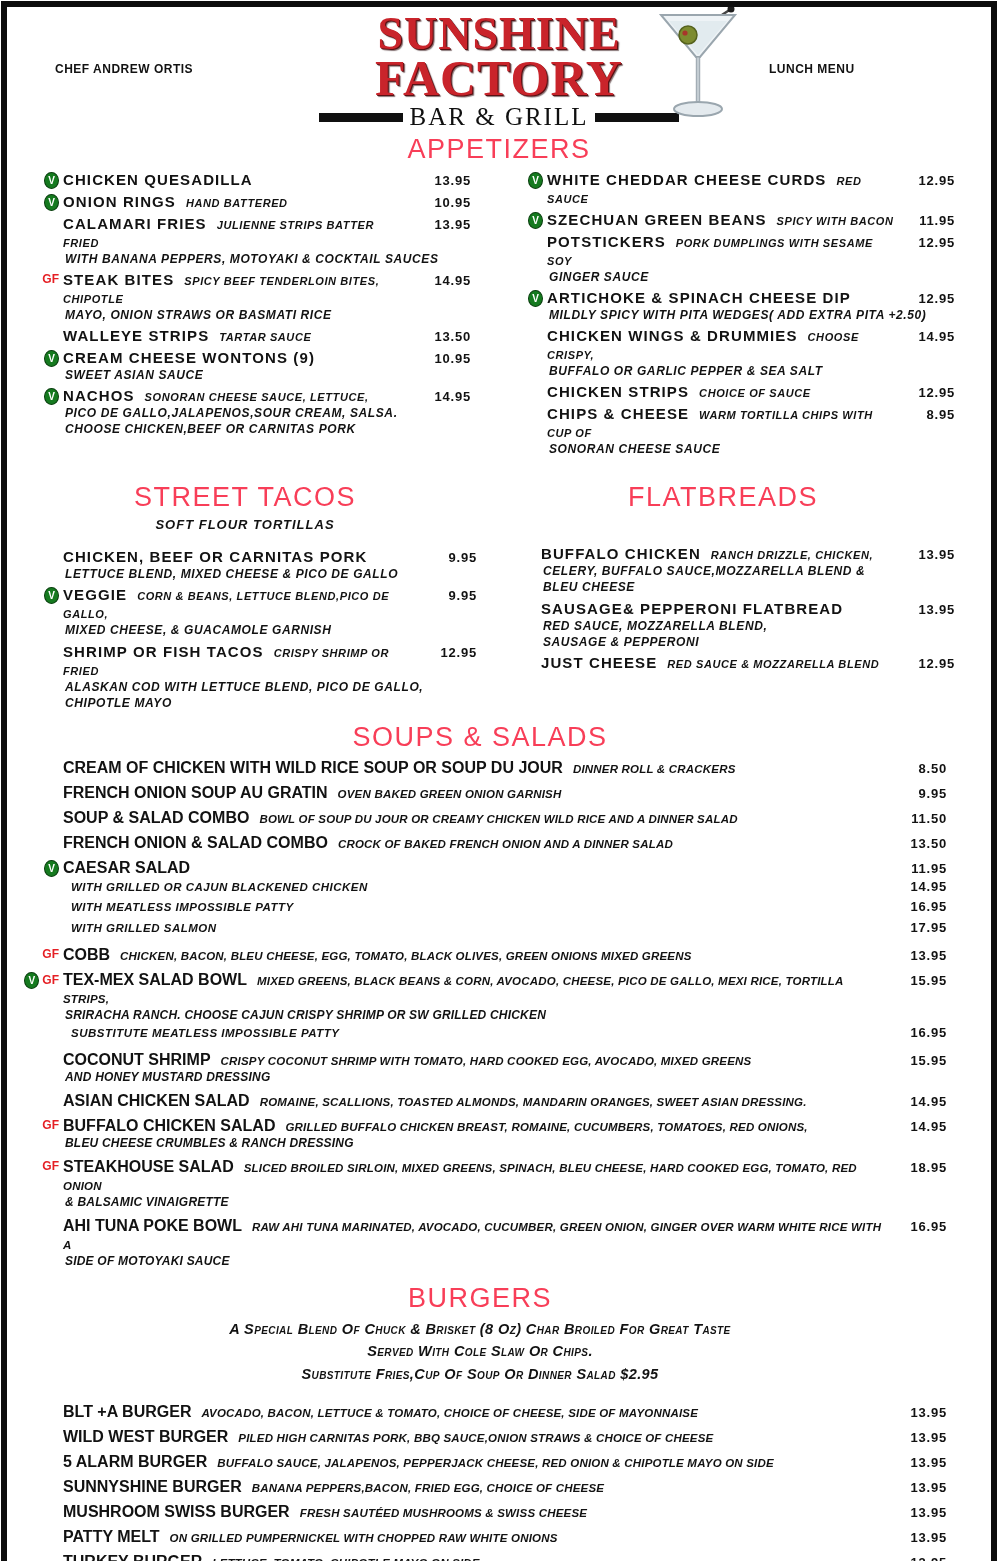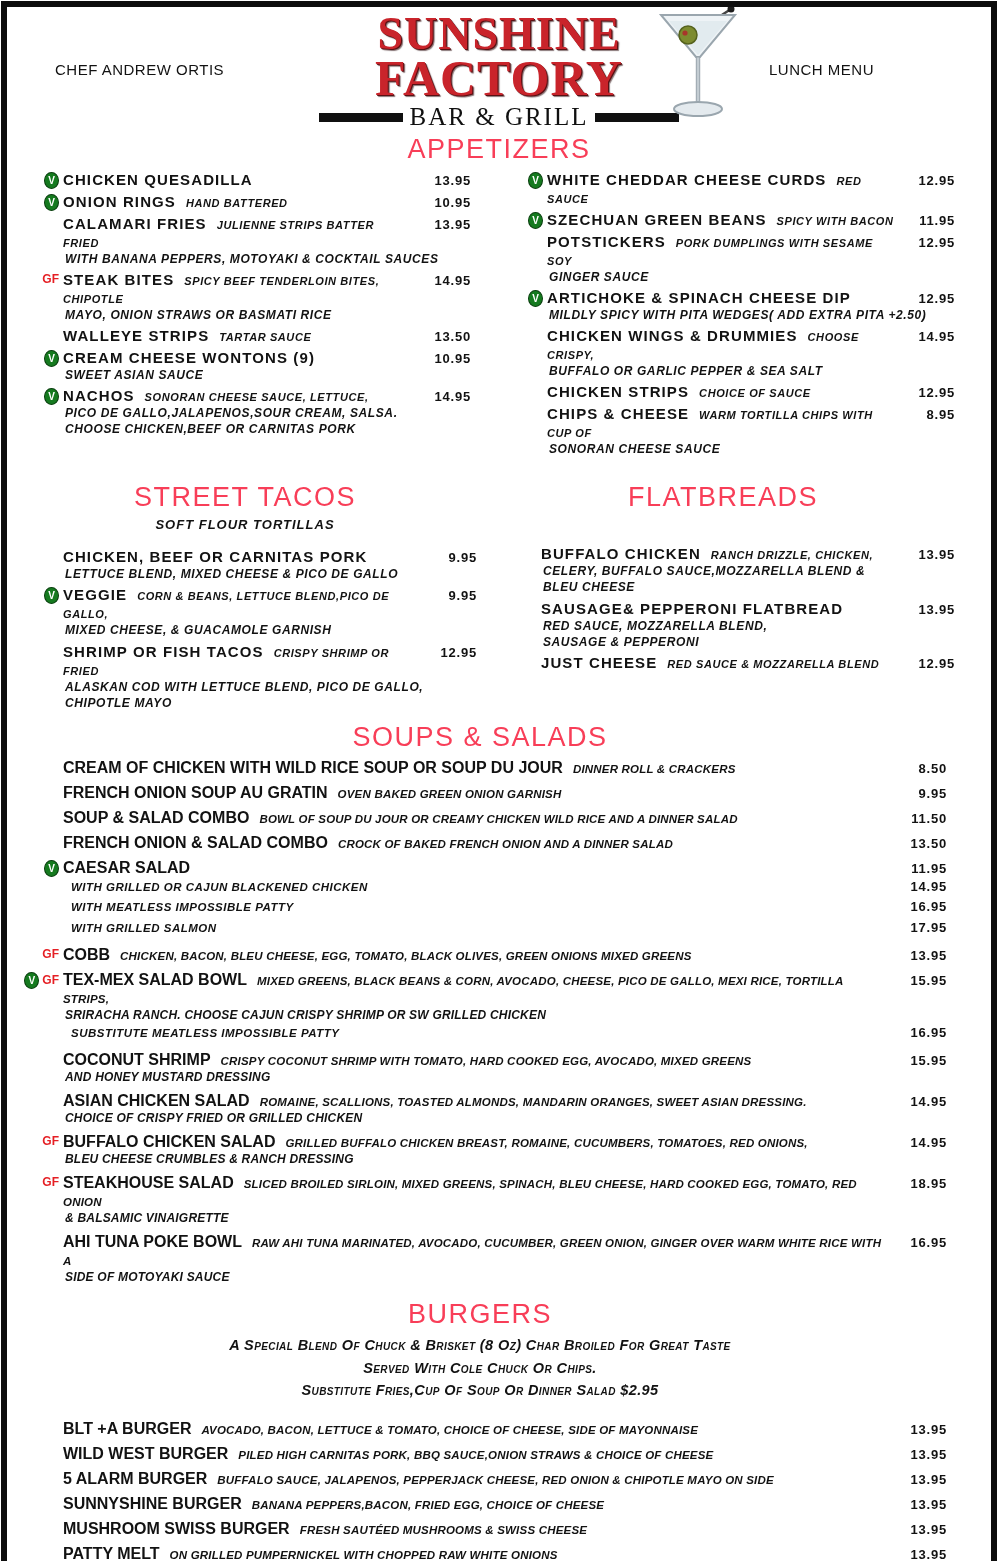--- a/index.html
+++ b/index.html
@@ -1,21 +1,21 @@
 <!DOCTYPE html>
 <html><head>
 <meta charset="utf-8">
 <style>
   html,body{margin:0;padding:0;background:#ffffff;}
   body{font-family:"Liberation Sans", sans-serif; color:#121212; -webkit-font-smoothing:antialiased;}
   .page{width:984px;min-height:1547px;margin:1px auto;border:6px solid #0d0d0d;background:#ffffff;position:relative;overflow:hidden;}
 
   
   .hdr{display:grid;grid-template-columns:1fr 360px 1fr;align-items:center;height:122px;}
-  .hdr-side{font-weight:normal;font-size:15px;letter-spacing:.5px;}
+  .hdr-side{font-weight:bold;font-size:12px;letter-spacing:.5px;}
   .hdr-chef{padding-left:48px;}
   .hdr-menu{padding-left:90px;}
   .logo{position:relative;text-align:center;padding-top:6px;}
   .logo-l1,.logo-l2{font-family:"Liberation Serif", serif;font-weight:bold;color:#c9242b;
       text-shadow:1px 1px 0 #5a1013, 2px 2px 1px rgba(40,8,10,.55);line-height:.92;letter-spacing:1px;}
   .logo-l1{font-size:46px;}
   .logo-l2{font-size:50px;}
   .logo-tag{display:flex;align-items:center;gap:7px;margin-top:2px;}
   .logo-tag .bar{height:9px;background:#101010;flex:1;}
   .logo-tag .tagtxt{font-family:"Liberation Serif", serif;font-size:25px;letter-spacing:2px;color:#101010;white-space:nowrap;}
@@ -342,21 +342,20 @@
             <span class="itext"><span class="iname">COCONUT SHRIMP</span><span class="idesc">CRISPY COCONUT SHRIMP WITH TOMATO, HARD COOKED EGG, AVOCADO, MIXED GREENS</span></span>
             <span class="iprice">15.95</span>
           </div>
           <div class="cont">AND HONEY MUSTARD DRESSING</div>
         </div>
         <div class="item">
           <div class="row">
             <span class="itext"><span class="iname">ASIAN CHICKEN SALAD</span><span class="idesc">ROMAINE, SCALLIONS, TOASTED ALMONDS, MANDARIN ORANGES, SWEET ASIAN DRESSING.</span></span>
             <span class="iprice">14.95</span>
           </div>
-          <div class="cont">CHOICE OF CRISPY FRIED OR GRILLED CHICKEN</div>
         </div>
         <div class="item">
           <div class="row">
             <span class="itext"><span class="badges">
                 <span class="gfb">GF</span>
               </span><span class="iname">BUFFALO CHICKEN SALAD</span><span class="idesc">GRILLED BUFFALO CHICKEN BREAST, ROMAINE, CUCUMBERS, TOMATOES, RED ONIONS,</span></span>
             <span class="iprice">14.95</span>
           </div>
           <div class="cont">BLEU CHEESE CRUMBLES &amp; RANCH DRESSING</div>
         </div>
@@ -375,21 +374,21 @@
             <span class="iprice">16.95</span>
           </div>
           <div class="cont">SIDE OF MOTOYAKI SAUCE</div>
         </div>
       </div>
   </div>
 
   <div class="fullsec cond">
     <div class="sec-title">BURGERS</div>
     <div class="btl">A Special Blend Of Chuck &amp; Brisket (8 Oz) Char Broiled For Great Taste</div>
-    <div class="btl">Served With Cole Chuck Or Chips.</div>
+    <div class="btl">Served With Cole Slaw Or Chips.</div>
     <div class="btl">Substitute Fries,Cup Of Soup Or Dinner Salad $2.95</div>
     <div class="burger-space"></div>
     <div class="items" id="burgers-items">
         <div class="item">
           <div class="row">
             <span class="itext"><span class="iname">BLT +A BURGER</span><span class="idesc">AVOCADO, BACON, LETTUCE &amp; TOMATO, CHOICE OF CHEESE, SIDE OF MAYONNAISE</span></span>
             <span class="iprice">13.95</span>
           </div>
         </div>
         <div class="item">

